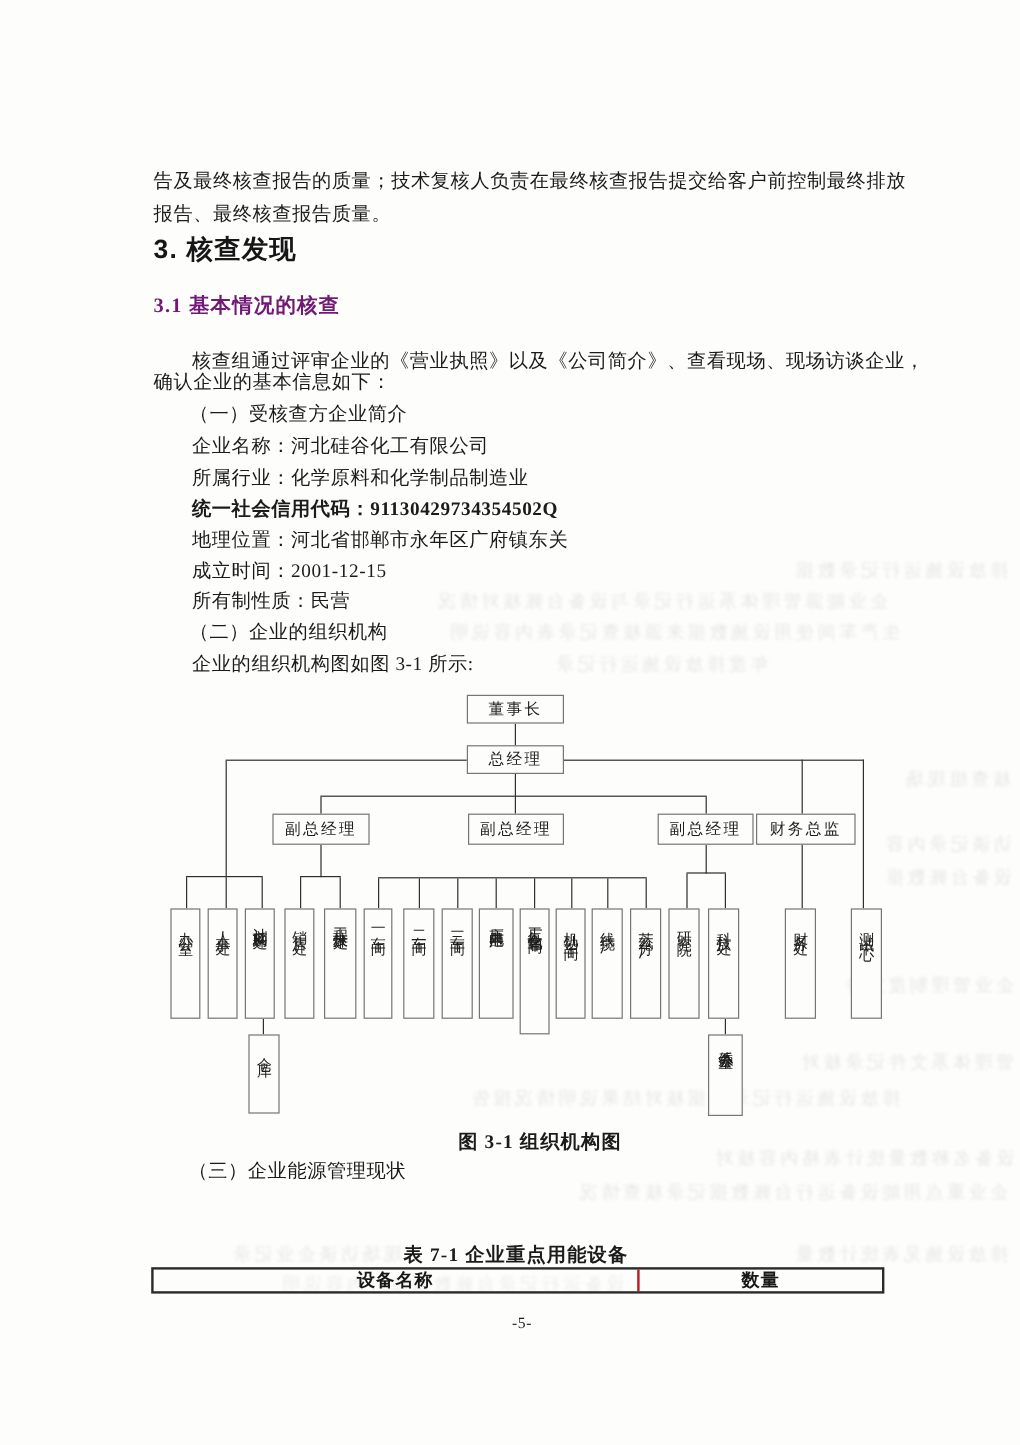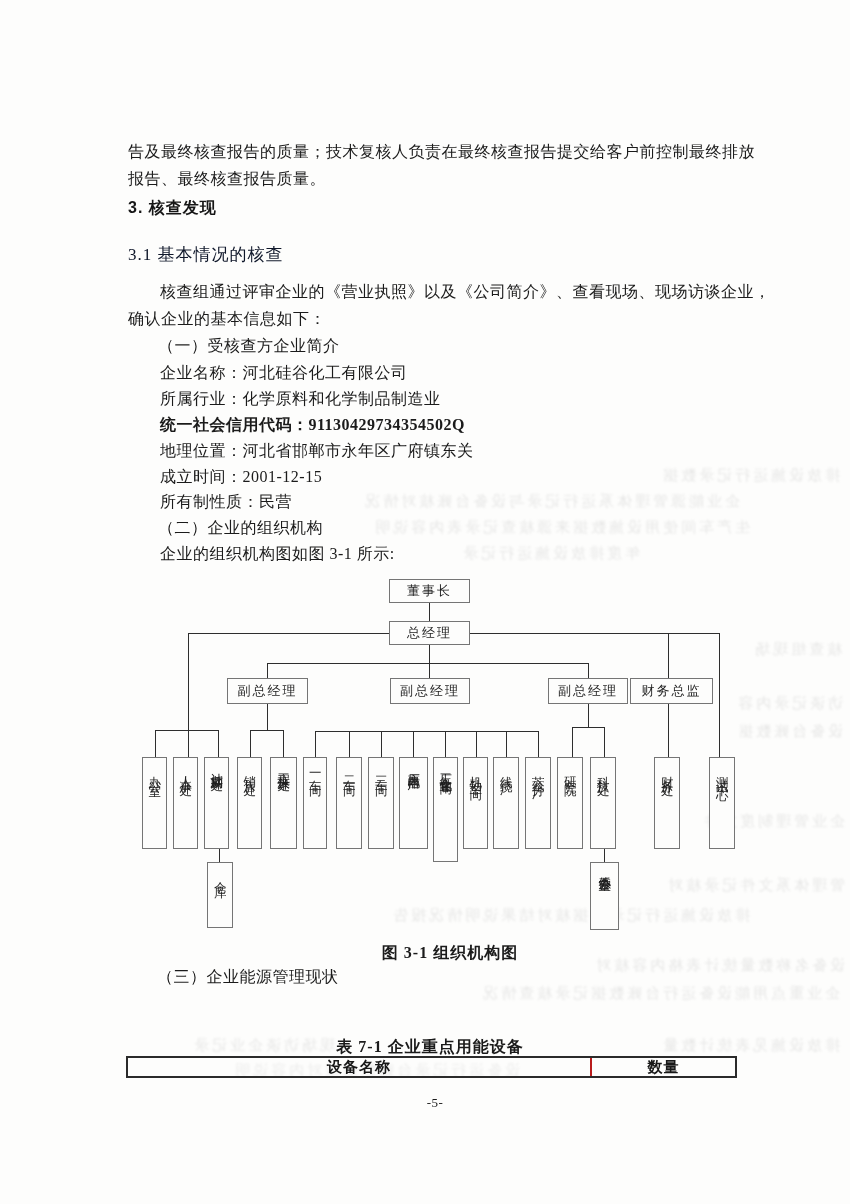--- a/index.html
+++ b/index.html
@@ -2,22 +2,22 @@
 <html><head>
 <meta charset="utf-8">
 <style>
   html,body{margin:0;padding:0;background:#ffffff;}
   #page{
     position:relative;width:850px;height:1204px;margin:0 auto;
     background:#fdfdfc;overflow:hidden;
     font-family:"Liberation Serif","DejaVu Serif",serif;color:#1b1b1b;
   }
   .tline{position:absolute;white-space:nowrap;font-size:16px;line-height:18px;letter-spacing:0.5px;}
-  .h2{font-family:"Liberation Sans","DejaVu Sans",sans-serif;font-weight:bold;font-size:16px;letter-spacing:1px;color:#161616;}
-  .h3{font-weight:normal;font-size:17px;letter-spacing:1px;color:#0f172a;text-align:right;}
+  .h2{font-family:"Liberation Sans","DejaVu Sans",sans-serif;font-weight:bold;font-size:22px;letter-spacing:1px;color:#161616;}
+  .h3{font-weight:bold;font-size:17px;letter-spacing:1px;color:#701a75;text-align:right;}
   .bold{font-weight:bold;}
   .center{text-align:center;}
   
   #org-chart{position:absolute;left:0;top:0;width:850px;height:1204px;pointer-events:none;}
   .cline{position:absolute;background:#2e2e2e;}
   .hbox{
     position:absolute;box-sizing:border-box;border:1px solid #757575;background:#fdfdfc;
     display:flex;align-items:center;justify-content:center;
     font-size:13px;letter-spacing:2px;color:#1d1d1d;
   }
@@ -33,21 +33,21 @@
   .vbox.tighter span{letter-spacing:0.5px;padding-top:3px;}
   
   #equip-table{
     position:absolute;left:126px;top:1056px;width:611px;height:22px;
     box-sizing:border-box;border:2px solid #2b2b2b;display:flex;background:transparent;
   }
   #equip-table .cell{
     box-sizing:border-box;display:flex;align-items:center;justify-content:center;
     font-size:15px;font-weight:bold;letter-spacing:1px;color:#181818;
   }
-  #equip-table .cell-name{width:464px;border-right:2px solid #b91c1c;}
+  #equip-table .cell-name{width:405px;border-right:2px solid #b91c1c;}
   #equip-table .cell-qty{flex:1;text-align:center;}
   
   .bleed{
     position:absolute;color:#8d8d8d;opacity:0.20;filter:blur(1.2px);
     transform:scaleX(-1);font-size:15px;letter-spacing:3px;
     white-space:nowrap;overflow:hidden;pointer-events:none;
   }
 </style>
 </head>
 <body>
@@ -69,21 +69,21 @@
   <div class="bleed" style="left:140px;top:1036px;width:195px;">现场访谈企业记录</div>
   <div class="bleed" style="left:560px;top:1036px;width:280px;">排放设施见表统计数量</div>
   <div class="bleed" style="left:150px;top:1061px;width:370px;opacity:0.15;">设备运行记录台账数据核对内容说明</div>
 
   <div class="tline" style="left:128px;top:143px;width:612px;">告及最终核查报告的质量；技术复核人负责在最终核查报告提交给客户前控制最终排放</div>
   <div class="tline" style="left:128px;top:170px;">报告、最终核查报告质量。</div>
 
   <div class="tline h2" style="left:128px;top:199px;">3. 核查发现</div>
   <div class="tline h3" style="left:128px;top:246px;">3.1 基本情况的核查</div>
 
-  <div class="tline" style="left:160px;top:283px;">核查组通过评审企业的《营业执照》以及《公司简介》、查看现场、现场访谈企业，</div>
+  <div class="tline" style="left:160px;top:293px;">核查组通过评审企业的《营业执照》以及《公司简介》、查看现场、现场访谈企业，</div>
   <div class="tline" style="left:128px;top:310px;">确认企业的基本信息如下：</div>
 
   <div class="tline" style="left:158px;top:337px;">（一）受核查方企业简介</div>
   <div class="tline" style="left:160px;top:364px;">企业名称：河北硅谷化工有限公司</div>
   <div class="tline" style="left:160px;top:390px;">所属行业：化学原料和化学制品制造业</div>
   <div class="tline" style="left:160px;top:416px;font-weight:bold;">统一社会信用代码：91130429734354502Q</div>
   <div class="tline" style="left:160px;top:442px;">地理位置：河北省邯郸市永年区广府镇东关</div>
   <div class="tline" style="left:160px;top:468px;">成立时间：2001-12-15</div>
   <div class="tline" style="left:160px;top:493px;">所有制性质：民营</div>
   <div class="tline" style="left:158px;top:519px;">（二）企业的组织机构</div>

